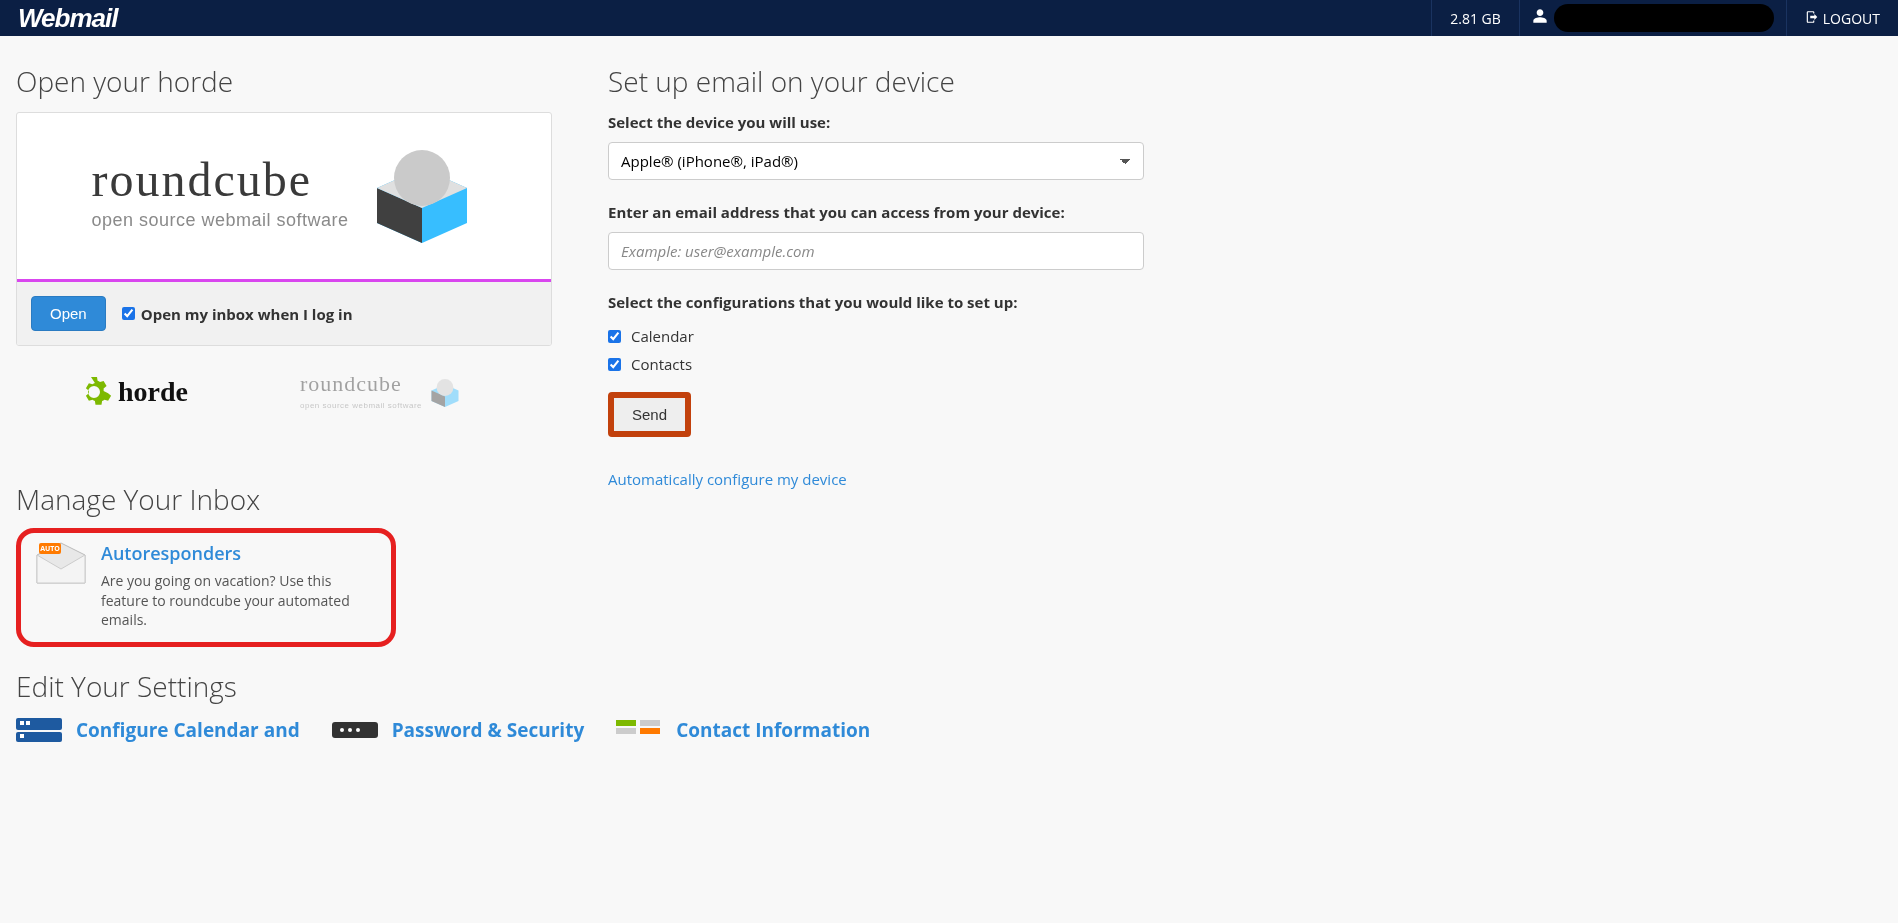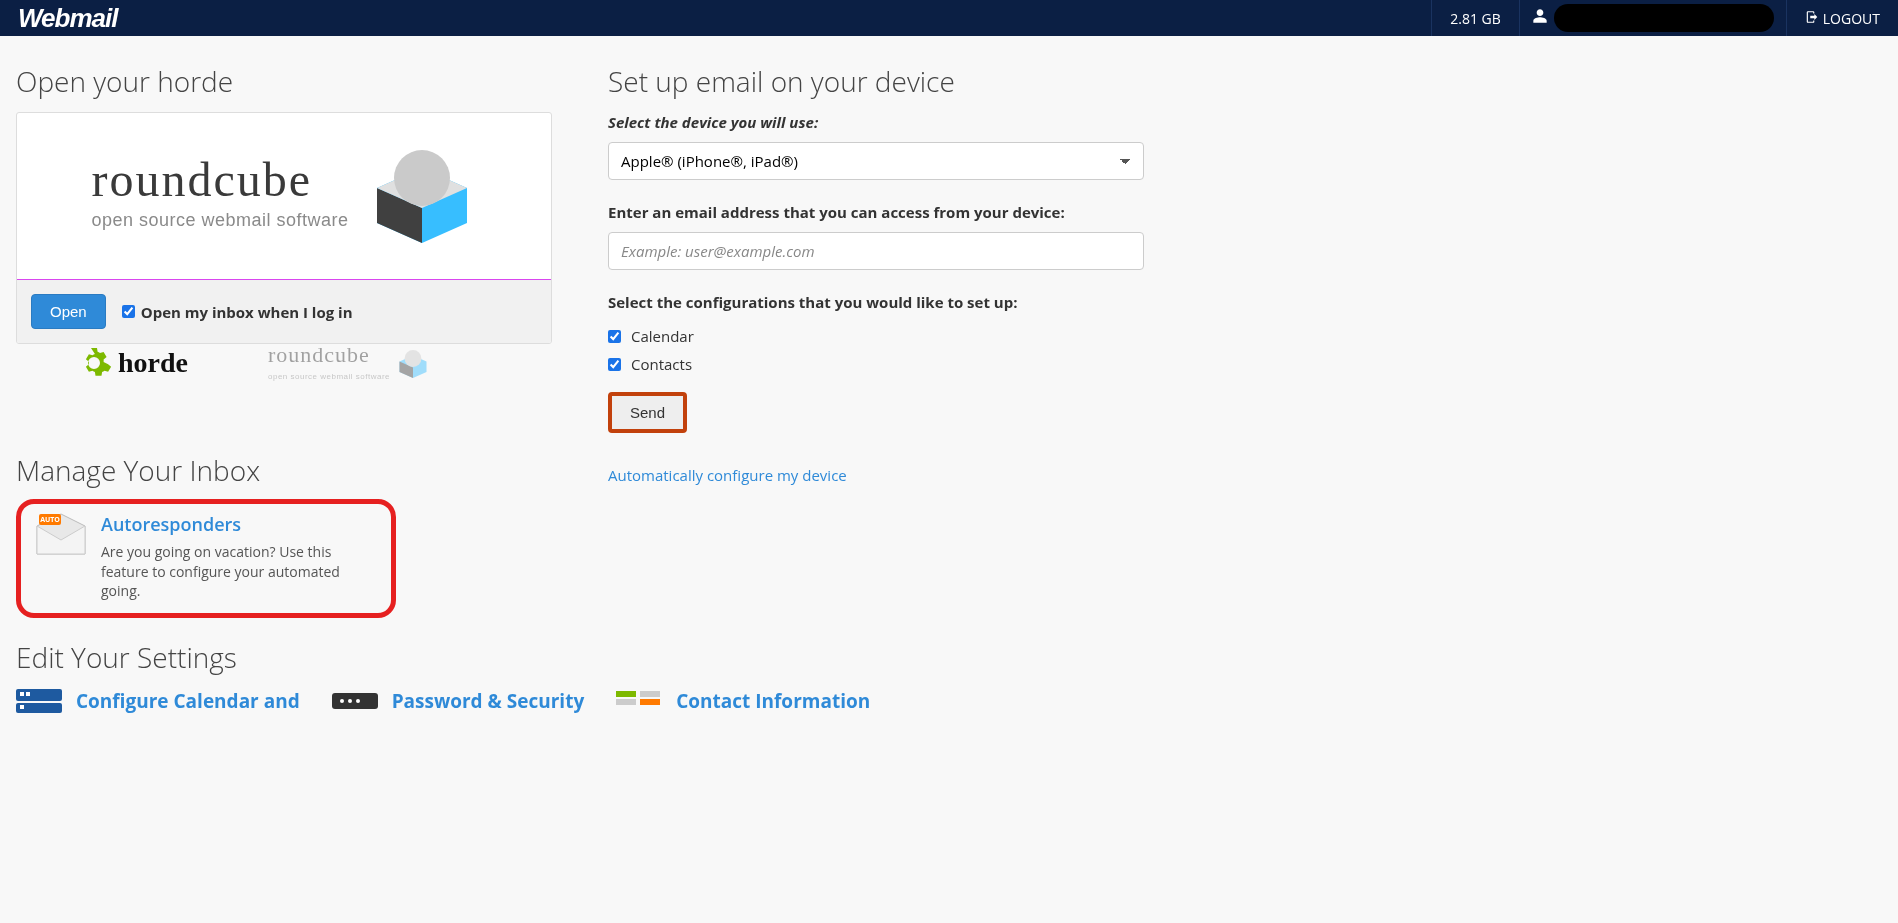--- a/index.html
+++ b/index.html
@@ -15,34 +15,34 @@
 .logout-icon { margin-right: 4px; }
 .container { max-width: 1160px; padding: 10px 16px; display: flex; gap: 56px; }
 .col { flex: 1; min-width: 0; }
 h2 { font-weight: 300; font-size: 28px; color: #444; margin: 16px 0 12px; }
 .card { background: #fff; border: 1px solid #ddd; border-radius: 3px; overflow: hidden; }
 .card-body { padding: 30px 30px 36px; display: flex; align-items: center; justify-content: center; gap: 18px; }
 .rc-text { display: flex; flex-direction: column; align-items: flex-start; }
 .rc-word { font-family: Georgia, "Times New Roman", serif; font-size: 48px; letter-spacing: 2px; color: #3a3a3a; line-height: 1; }
 .rc-sub { font-family: Arial, sans-serif; font-size: 18px; color: #8a8a8a; margin-top: 6px; letter-spacing: 0.5px; }
 .rc-logo { width: 110px; height: 100px; position: relative; }
-.card-footer { background: #f1f1f1; border-top: 1px solid #d946ef; padding: 14px; display: flex; align-items: center; gap: 16px; }
+.card-footer { background: #f1f1f1; border-top: 3px solid #d946ef; padding: 14px; display: flex; align-items: center; gap: 16px; }
 .btn { border: none; border-radius: 4px; padding: 8px 18px; font-size: 15px; cursor: pointer; }
 .btn-primary { background: #2f8ad8; color: #fff; border: 1px solid #2a7bc2; }
-.btn-default { background: #eee; border: 4px solid #c2410c; color: #333; }
+.btn-default { background: #eee; border: 6px solid #c2410c; color: #333; }
 .check-row { display: flex; align-items: center; gap: 6px; font-weight: 700; font-size: 15px; }
 .check-row input { accent-color: #1a73e8; }
-.client-row { display: flex; gap: 80px; margin-top: 0; align-items: center; padding-left: 60px; }
+.client-row { display: flex; gap: 112px; margin-top: 27px; align-items: center; padding-left: 60px; }
 .client-item { display: flex; align-items: center; gap: 6px; cursor: pointer; }
 .horde-text { font-family: Georgia, serif; font-weight: 700; font-size: 28px; color: #111; }
 .rc-small { opacity: 0.45; display: flex; align-items: center; gap: 6px; }
 .rc-small .rc-word { font-size: 22px; letter-spacing: 1px; }
 .rc-small .rc-sub { font-size: 8px; }
 .label { font-weight: 700; font-size: 15px; display: block; margin: 22px 0 10px; }
-.label:first-of-type { margin-top: 4px; font-style: italic; }
+.label:first-of-type { margin-top: 4px; }
 .select, .text-input { width: 100%; padding: 8px 12px; border: 1px solid #ccc; border-radius: 4px; font-size: 15px; background: #fff; font-family: inherit; }
 .select { appearance: none; background-image: linear-gradient(45deg, transparent 50%, #555 50%), linear-gradient(135deg, #555 50%, transparent 50%); background-position: calc(100% - 18px) 16px, calc(100% - 13px) 16px; background-size: 5px 5px; background-repeat: no-repeat; }
 .text-input::placeholder { font-style: italic; color: #888; }
 .config-list { margin-top: 6px; }
 .config-list label { display: flex; align-items: center; gap: 10px; padding: 4px 0; font-size: 15px; }
 .config-list input { accent-color: #1a73e8; }
 .send-row { margin-top: 14px; }
 .auto-link { display: inline-block; margin-top: 32px; color: #2f8ad8; font-size: 15px; text-decoration: none; cursor: pointer; }
 .feature-row { display: flex; gap: 14px; padding: 8px 4px; max-width: 380px; }
 .highlighted { border: 5px solid #e62020; border-radius: 18px; padding: 8px 14px 12px; margin-top: -2px; }
@@ -134,21 +134,21 @@
       <div class="feature-icon">
         <svg viewBox="0 0 52 44">
             <polygon points="2,14 26,2 50,14 50,42 2,42" fill="#e8e8e8" stroke="#bbb"></polygon>
             <polygon points="2,14 26,28 50,14 50,42 2,42" fill="#f4f4f4" stroke="#ccc"></polygon>
             <rect x="4" y="2" width="22" height="11" rx="2" fill="#ff7a00"></rect>
             <text x="15" y="10" text-anchor="middle" font-size="7" font-weight="bold" fill="#fff">AUTO</text>
           </svg>
       </div>
       <div>
         <div class="feature-title">Autoresponders</div>
-        <div class="feature-desc">Are you going on vacation? Use this feature to configure your automated going.</div>
+        <div class="feature-desc">Are you going on vacation? Use this feature to roundcube your automated emails.</div>
       </div>
     </div>
 
     <h2 style="margin-top:20px">Edit Your Settings</h2>
     <div class="settings-grid">
       <div class="settings-item">
         <div class="settings-icon">
           <svg viewBox="0 0 46 24">
               <rect x="0" y="0" width="46" height="12" rx="2" fill="#1e5aa0"></rect>
               <rect x="4" y="3" width="4" height="4" fill="#fff"></rect>

